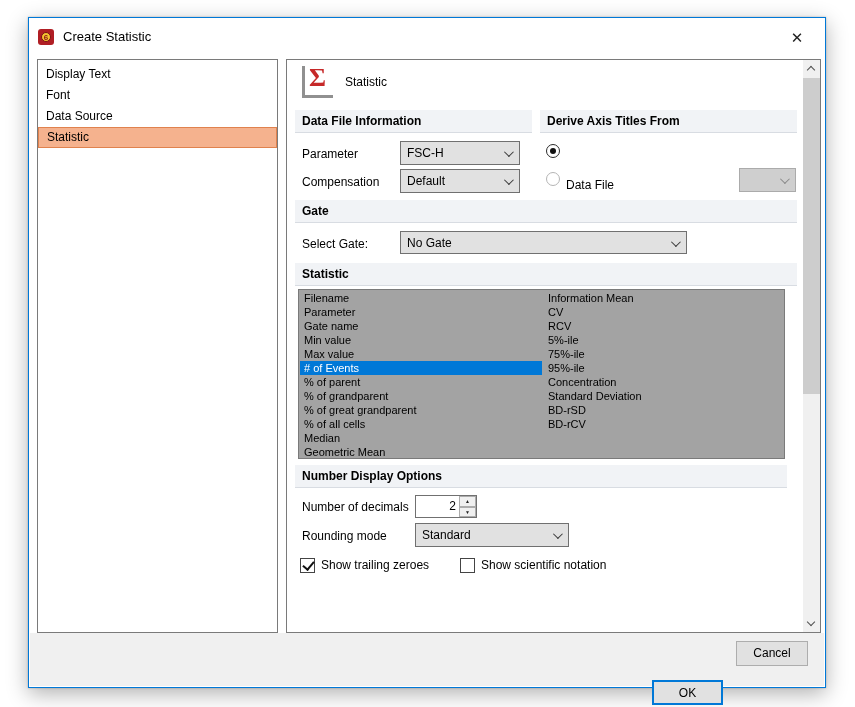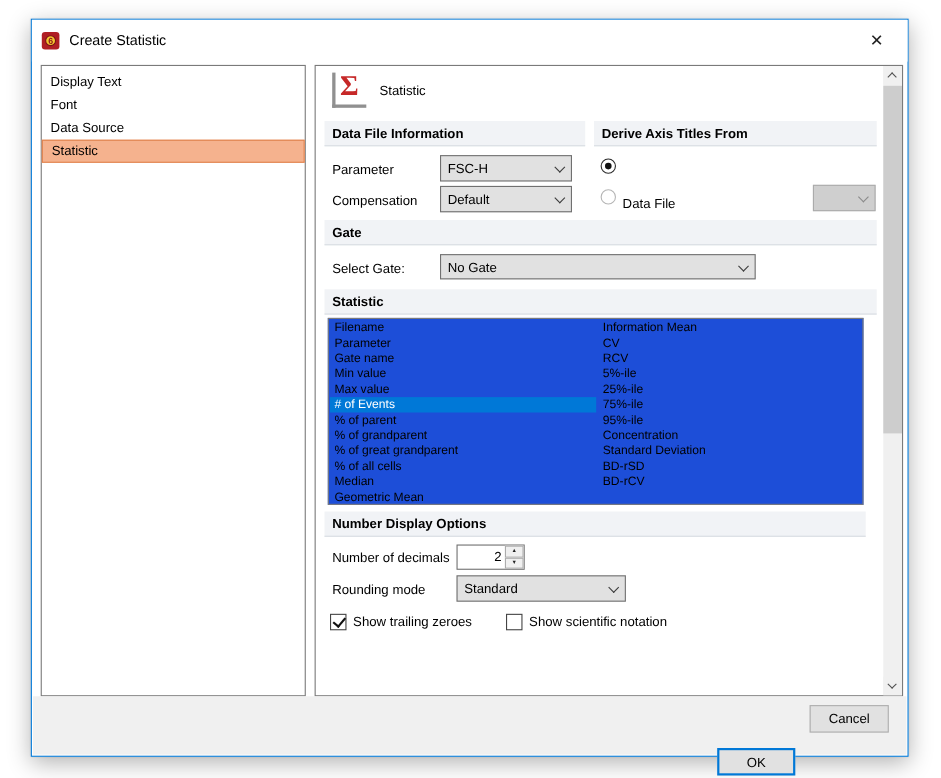--- a/index.html
+++ b/index.html
@@ -51,21 +51,21 @@
   .radio-row { position:absolute; font-size:12px; height:16px; line-height:15px; }
   .radio { position:absolute; left:0; top:0; width:14px; height:14px; border:1px solid #2b2b2b;
            border-radius:50%; background:#fff; }
   .radio.selected::after { content:""; position:absolute; left:3px; top:3px; width:6px; height:6px;
            background:#111; border-radius:50%; }
   .radio-row .rlabel { position:absolute; left:20px; top:0; white-space:nowrap;margin-top:34px; }
   .radio-row.disabled .radio { border-color:#b5b5b5; }
   .radio-row.disabled .rlabel { color:#9a9a9a; }
   
   .listbox { position:absolute; left:11px; top:229px; width:487px; height:170px;
-             border:1px solid #7A7A7A; background:#1d4ed8; font-size:11px; }
+             border:1px solid #7A7A7A; background:#a3a3a3; font-size:11px; }
   .listcol { position:absolute; top:1px; }
   .listcol.c1 { left:1px; width:242px; }
   .listcol.c2 { left:245px; right:1px; }
   .lrow { height:14px; line-height:14px; padding-left:4px; white-space:nowrap; }
   .lrow.selected { background:#0078D7; color:#fff; }
   
   .spinner { position:absolute; left:128px; top:435px; width:62px; height:23px;
              border:1px solid #707070; background:#fff; }
   .spin-val { position:absolute; right:20px; top:0; height:21px; line-height:21px; font-size:12px; }
   .spin-btns { position:absolute; right:0; top:0; width:17px; height:21px; display:flex; flex-direction:column; }
@@ -233,23 +233,20 @@
           </div>
 
           <div class="lrow">
             <span>RCV</span>
           </div>
 
           <div class="lrow">
             <span>5%-ile</span>
           </div>
 
-          <div class="lrow">
-            <span>25%-ile</span>
-          </div>
 
           <div class="lrow">
             <span>75%-ile</span>
           </div>
 
           <div class="lrow">
             <span>95%-ile</span>
           </div>
 
           <div class="lrow">

